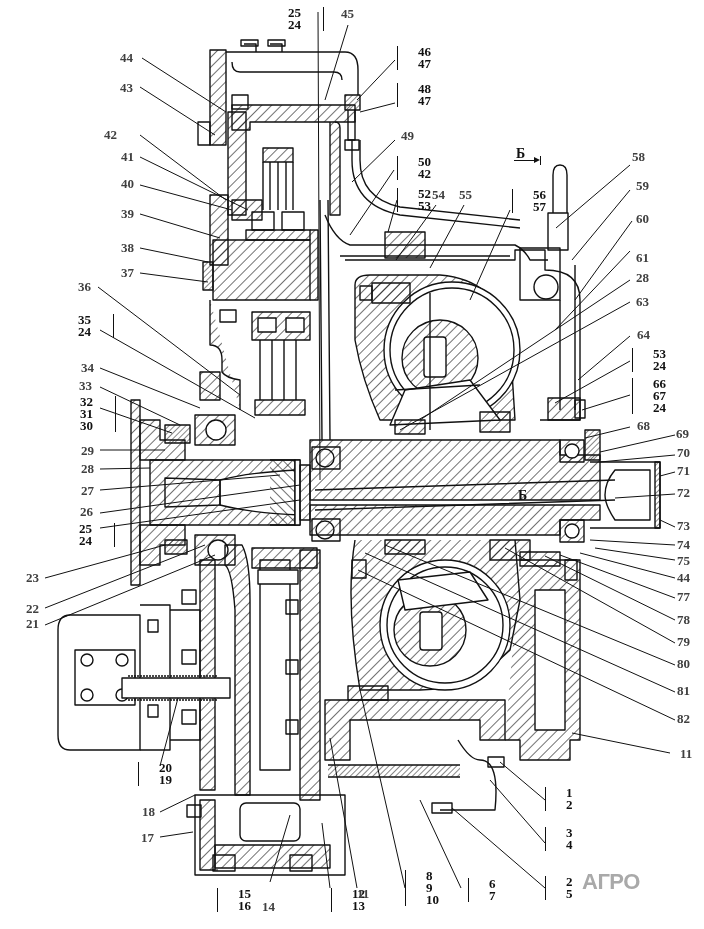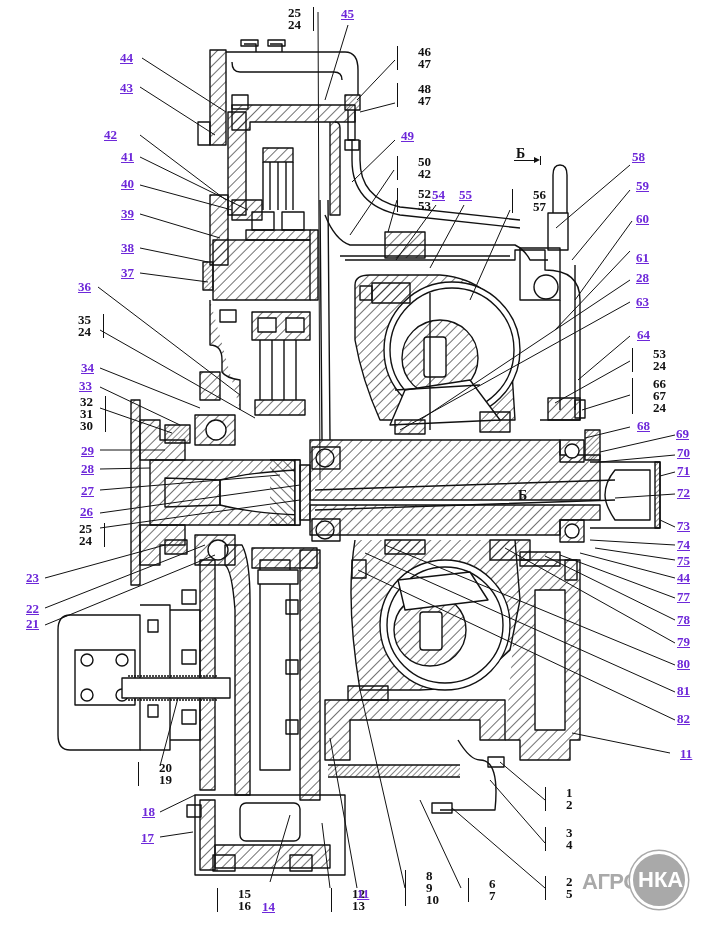--- a/index.html
+++ b/index.html
@@ -1,22 +1,22 @@
 <!DOCTYPE html>
 <html><head>
 <meta charset="utf-8">
 <style>
   html, body { margin:0; padding:0; background:#ffffff; }
   #stage { position:relative; width:704px; height:929px; overflow:hidden; background:#fff; }
   svg#drawing { position:absolute; left:0; top:0; width:704px; height:929px; }
   .lbl { position:absolute; font-family:"Liberation Serif","DejaVu Serif",serif; font-weight:bold;
-         font-size:13px; line-height:12px; color:#6d28d9; white-space:nowrap;text-decoration:underline; }
+         font-size:13px; line-height:12px; color:#404040; white-space:nowrap; }
   .stack { position:absolute; font-family:"Liberation Serif","DejaVu Serif",serif; font-weight:bold;
            font-size:13px; line-height:12px; color:#111; padding-left:20px; border-left:1.4px solid #111; }
-  .stack.right { padding-left:0; padding-right:12px; border-left:none; border-right:1.4px solid #111; text-align:right; }
+  .stack.right { padding-left:0; padding-right:22px; border-left:none; border-right:1.4px solid #111; text-align:right; }
   .stack span { display:block; }
   .section-mark { position:absolute; font-family:"Liberation Serif","DejaVu Serif",serif; font-weight:bold; font-size:14px; color:#111; }
   .section-mark .arrow { position:absolute; left:-2px; top:14px; width:24px; height:1.4px; background:#111; }
   .section-mark .arrow:after { content:""; position:absolute; right:-2px; top:-3px; border-left:6px solid #111; border-top:3.5px solid transparent; border-bottom:3.5px solid transparent; }
   .section-mark .arrow:before { content:""; position:absolute; right:-3px; top:-4px; width:1.4px; height:9px; background:#111; }
   #logo { position:absolute; left:582px; top:851px; width:105px; height:60px; }
   #logo .txt { position:absolute; left:0; top:18px; font-family:"Liberation Sans","DejaVu Sans",sans-serif; font-weight:bold; font-size:22px; color:#a9a9a9; letter-spacing:-0.5px; }
   #logo .circle { position:absolute; left:48px; top:0; width:52px; height:52px; border-radius:50%; background:#a9a9a9; border:3px solid #fff; box-shadow:0 0 0 1.5px #a9a9a9; }
   #logo .circle .inner { position:absolute; left:5px; top:13px; font-family:"Liberation Sans","DejaVu Sans",sans-serif; font-weight:bold; font-size:22px; color:#fff; }
 </style>
@@ -421,18 +421,15 @@
 <div class="lbl" style="left:677px;top:572px">44</div>
 <div class="lbl" style="left:677px;top:591px">77</div>
 <div class="lbl" style="left:677px;top:614px">78</div>
 <div class="lbl" style="left:677px;top:636px">79</div>
 <div class="lbl" style="left:677px;top:658px">80</div>
 <div class="lbl" style="left:677px;top:685px">81</div>
 <div class="lbl" style="left:677px;top:713px">82</div>
 
 <div id="logo">
   <span class="txt">АГРО</span>
-  <div class="circle">
-    <span class="inner">НКА</span>
-  </div>
 </div>
 
 </div>
 
 </body></html>

